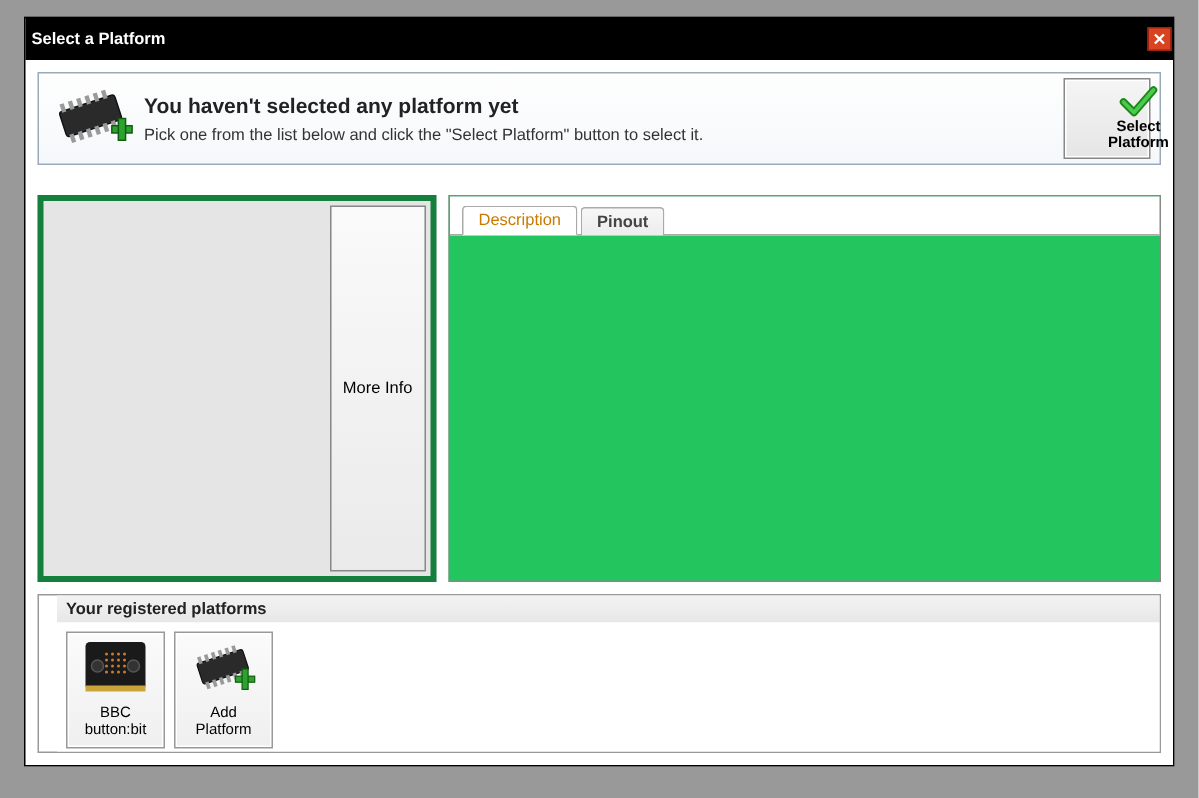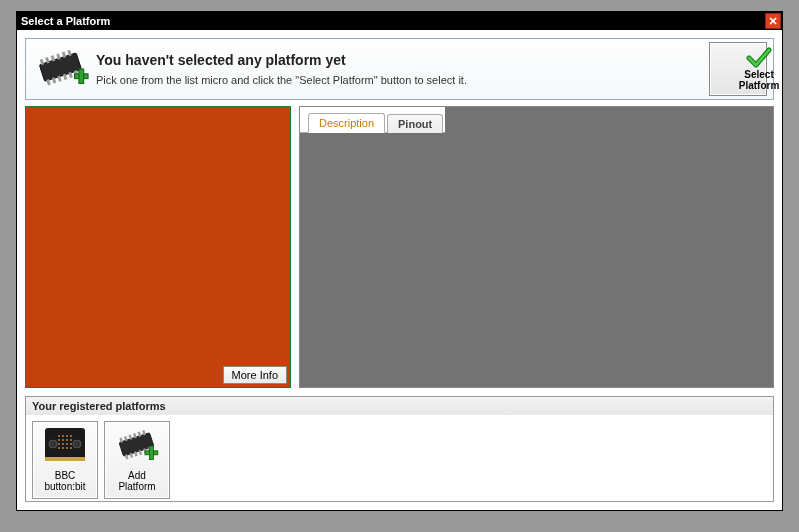--- a/index.html
+++ b/index.html
@@ -19,21 +19,21 @@
     width: 767px;
     height: 500px;
     background: #fff;
     border: 1px solid #000;
     display: flex;
     flex-direction: column;
   }
   .titlebar {
     background: #000;
     color: #fff;
-    height: 18px;
+    height: 28px;
     display: flex;
     align-items: center;
     justify-content: space-between;
     padding-left: 4px;
     font-size: 11px;
     font-weight: bold;
   }
   .close-btn {
     width: 16px;
     height: 16px;
@@ -54,52 +54,52 @@
     display: flex;
     flex-direction: column;
   }
   .header-panel {
     border: 1px solid #9aaab8;
     background: linear-gradient(#fefefe,#f5f8fa);
     height: 62px;
     display: flex;
     align-items: center;
     padding: 4px 6px;
-    margin-bottom: 6px;
+    margin-bottom: 20px;
   }
   .chip-icon {
     width: 58px; height: 50px; position: relative; flex: 0 0 auto;
   }
   .header-text { flex: 1; padding-left: 6px; }
   .header-title { font-size: 14px; font-weight: bold; color: #222; margin-bottom: 6px; }
   .header-sub { font-size: 11px; color: #333; }
   .select-btn {
     width: 58px; height: 54px;
     border: 1px solid #888; background: linear-gradient(#f5f5f5,#e5e5e5);
     display: flex; flex-direction: column; align-items: center; justify-content: center;
     font-size: 10px; font-weight: bold; text-align: center; cursor: pointer;
     box-shadow: inset 0 0 0 1px #fff;
     padding-left: 42px;
   }
   .middle {
     flex: 1; display: flex; gap: 8px; min-height: 0;
   }
   .list-panel {
-    width: 266px; border: 1px solid #15803d; background: #c2410c;
-    display: flex; flex-direction: column;
+    width: 266px; border: 4px solid #15803d; background: #e5e5e5;
+    display: flex; flex-direction: row;
   }
   .list-body { flex: 1; }
   .list-footer { display: flex; justify-content: flex-end; padding: 3px; }
   .more-info-btn {
     border: 1px solid #888; background: linear-gradient(#fafafa,#eaeaea);
     padding: 2px 8px; font-size: 11px; cursor: pointer;
   }
   .details-panel {
-    flex: 1; border: 1px solid #888; background: #737373;
-    display: flex; flex-direction: row;
+    flex: 1; border: 1px solid #888; background: #22c55e;
+    display: flex; flex-direction: column;
   }
   .tabstrip {
     display: flex; align-items: flex-end; height: 26px;
     background: #fff; padding-left: 8px; padding-top: 4px;
     border-bottom: 1px solid #aaa;
   }
   .tab {
     border: 1px solid #aaa; border-bottom: none;
     border-top-left-radius: 3px; border-top-right-radius: 3px;
     padding: 3px 10px; font-size: 11px; color: #444;
@@ -108,21 +108,21 @@
     position: relative; top: 1px; font-weight: bold;
   }
   .tab.active {
     color: #c97a00; background: #fff; font-weight: normal;
     border-bottom: 1px solid #fff;
   }
   .tab-body {
     padding: 8px 10px; font-size: 11px; color: #222;
   }
   .registered-panel {
-    margin-top: 8px; border: 1px solid #999;
+    margin-top: 8px; border: 1px solid #999; padding-left: 12px;
   }
   .reg-header {
     background: linear-gradient(#f3f3f3,#e7e7e7);
     font-size: 11px; font-weight: bold; color: #222;
     padding: 3px 6px;
   }
   .reg-body {
     display: flex; gap: 6px; padding: 6px; background: #fff; height: 86px;
   }
   .tile {
@@ -171,21 +171,21 @@
           </g>
           <g>
             <path d="M44 30 L54 30 L54 25 L44 25 Z M46.5 20 L51.5 20 L51.5 35 L46.5 35 Z" fill="none"></path>
             <rect x="44" y="30" width="14" height="5" fill="#2ea12e" stroke="#0d5e0d"></rect>
             <rect x="48.5" y="25" width="5" height="15" fill="#2ea12e" stroke="#0d5e0d"></rect>
           </g>
         </svg>
       </div>
       <div class="header-text">
         <div class="header-title">You haven't selected any platform yet</div>
-        <div class="header-sub">Pick one from the list micro and click the "Select Platform" button to select it.</div>
+        <div class="header-sub">Pick one from the list below and click the "Select Platform" button to select it.</div>
       </div>
       <div class="select-btn">
         <svg class="checkmark" viewBox="0 0 26 22">
           <path d="M3 11 L10 18 L23 3" stroke="#1a8a1a" stroke-width="5" fill="none" stroke-linecap="round" stroke-linejoin="round"></path>
           <path d="M3 11 L10 18 L23 3" stroke="#4ec94e" stroke-width="2.5" fill="none" stroke-linecap="round" stroke-linejoin="round"></path>
         </svg>
         <span>Select</span>
         <span>Platform</span>
       </div>
     </div>

